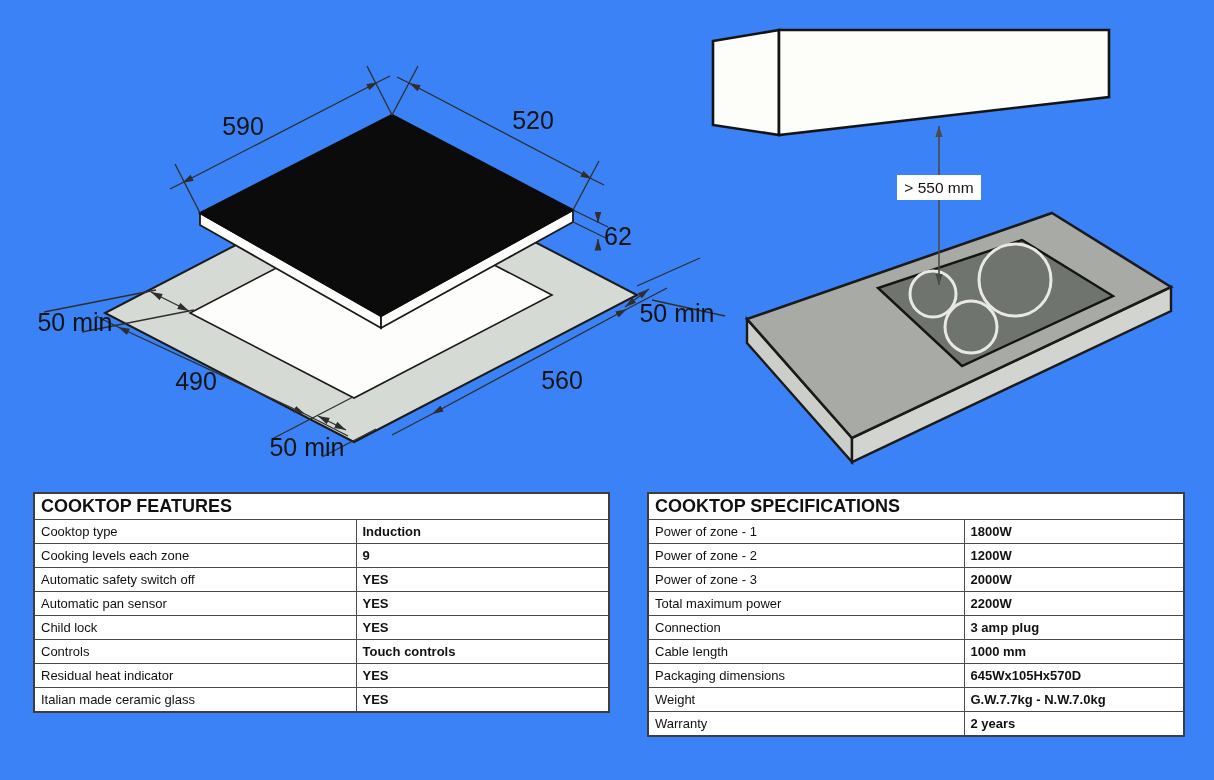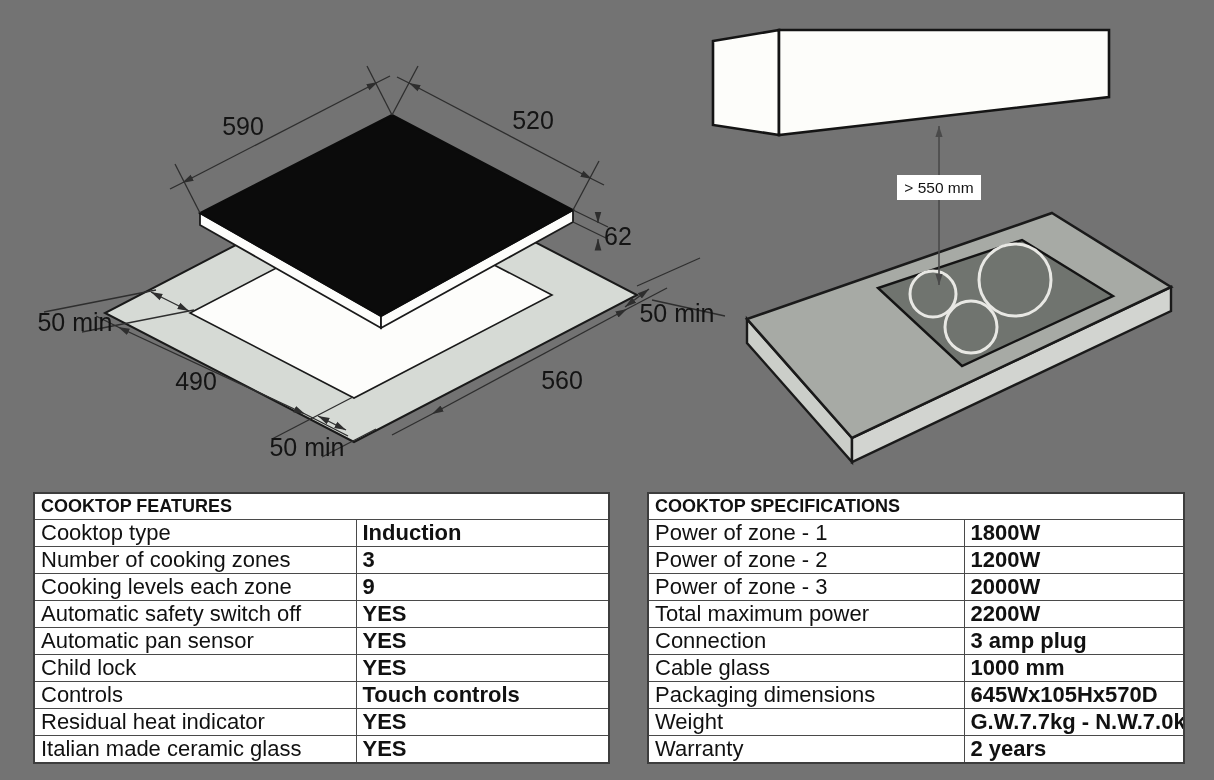--- a/index.html
+++ b/index.html
@@ -1,28 +1,28 @@
 <!DOCTYPE html>
 <html><head>
 <meta charset="utf-8">
 <style>
   html,body{margin:0;padding:0;background:#ffffff;}
-  #stage{position:relative;width:1214px;height:780px;background:#737373;overflow:hidden;
+  #stage{position:relative;width:1214px;height:780px;background:#3b82f6;overflow:hidden;
          font-family:"Liberation Sans",sans-serif;color:#111;}
   #diagrams{position:absolute;left:0;top:0;}
   svg text{font-family:"Liberation Sans",sans-serif;fill:#141414;}
   .dimtxt{font-size:25px;}
   .hoodtxt{font-size:15.5px;}
   table{border-collapse:collapse;table-layout:fixed;position:absolute;background:#fff;}
   #features-table{left:33px;top:492px;width:575px;}
   #specs-table{left:647px;top:492px;width:536px;}
   table,td,th{border:1.7px solid #4a4a4a;padding-left:44px;}
   table{border-width:2.2px;border-color:#3d3d3d;}
   th{font-size:18px;font-weight:bold;text-align:left;padding:1px 6px;height:23px;}
-  td{font-size:22px;padding:0 6px;height:23px;white-space:nowrap;overflow:hidden;}
+  td{font-size:13px;padding:0 6px;height:23px;white-space:nowrap;overflow:hidden;}
   td.lbl{font-weight:normal;}
   td.val{font-weight:bold;}
   #features-table col.c1{width:322px;} #features-table col.c2{width:253px;}
   #specs-table col.c1{width:316px;}   #specs-table col.c2{width:220px;}
 </style>
 </head>
 <body>
 
 <div id="stage">
 
@@ -128,24 +128,20 @@
       </colgroup>
     <tbody>
         <tr>
       <th colspan="2">COOKTOP FEATURES</th>
     </tr>
     <tr>
       <td class="lbl">Cooktop type</td>
       <td class="val">Induction</td>
     </tr>
     <tr>
-      <td class="lbl">Number of cooking zones</td>
-      <td class="val">3</td>
-    </tr>
-    <tr>
       <td class="lbl">Cooking levels each zone</td>
       <td class="val">9</td>
     </tr>
     <tr>
       <td class="lbl">Automatic safety switch off</td>
       <td class="val">YES</td>
     </tr>
     <tr>
       <td class="lbl">Automatic pan sensor</td>
       <td class="val">YES</td>
@@ -192,21 +188,21 @@
     </tr>
     <tr>
       <td class="lbl">Total maximum power</td>
       <td class="val">2200W</td>
     </tr>
     <tr>
       <td class="lbl">Connection</td>
       <td class="val">3 amp plug</td>
     </tr>
     <tr>
-      <td class="lbl">Cable glass</td>
+      <td class="lbl">Cable length</td>
       <td class="val">1000 mm</td>
     </tr>
     <tr>
       <td class="lbl">Packaging dimensions</td>
       <td class="val">645Wx105Hx570D</td>
     </tr>
     <tr>
       <td class="lbl">Weight</td>
       <td class="val">G.W.7.7kg - N.W.7.0kg</td>
     </tr>

